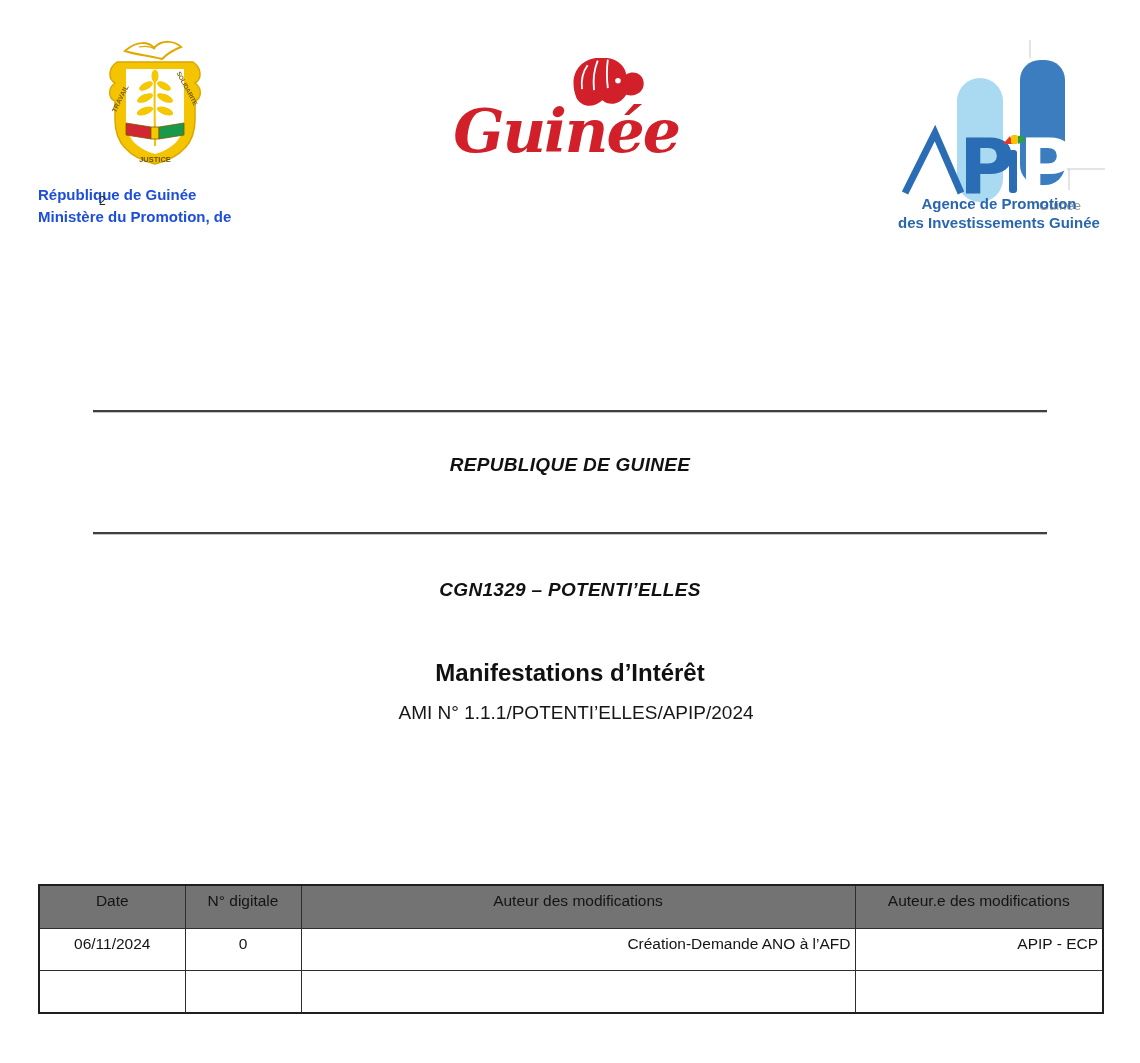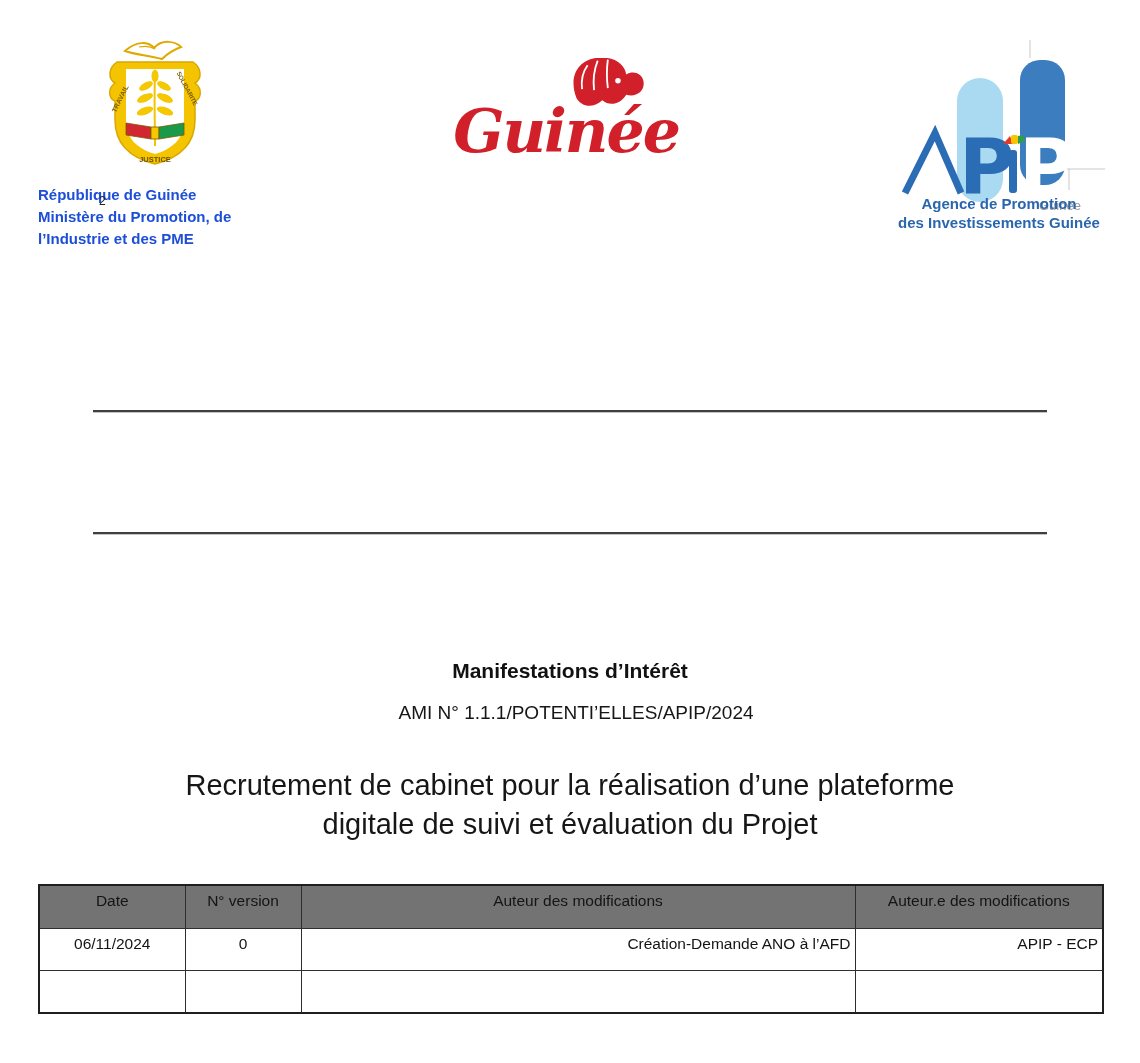--- a/index.html
+++ b/index.html
@@ -20,21 +20,21 @@
 
   
   .rule{position:absolute;left:93px;width:954px;height:2px;background:#3f3f3f;box-shadow:0 1px 0 #c4c4c4;}
   .rule-1{top:410px;}
   .rule-2{top:532px;}
 
   
   .centered{position:absolute;left:0;right:0;text-align:center;}
   .republic-line{top:454px;font-size:19px;font-weight:bold;font-style:italic;letter-spacing:.3px;color:#111;}
   .project-code{top:579px;font-size:19px;font-weight:bold;font-style:italic;letter-spacing:.3px;color:#111;}
-  .subtitle{top:659px;font-size:21px;font-weight:bold;color:#111;text-align:center;}
+  .subtitle{top:659px;font-size:24px;font-weight:bold;color:#111;text-align:center;}
   .reference{top:702px;font-size:19px;color:#161616;margin-left:12px;}
   .main-title{top:766px;font-size:29px;line-height:39px;color:#161616;}
 
   
   table.rev{position:absolute;left:38px;top:884px;width:1064px;border-collapse:collapse;
             table-layout:fixed;font-size:15.5px;color:#141414;}
   table.rev{border:2.5px solid #1f1f1f;}
   table.rev th,table.rev td{border:1.6px solid #2e2e2e;vertical-align:top;padding:6px 4px 0 4px;
             font-weight:normal;overflow:hidden;white-space:nowrap;}
   table.rev thead th{background:#737373;text-align:center;height:36px;}
@@ -76,21 +76,20 @@
 
       <text x="21" y="79" font-size="7" font-weight="bold" fill="#7a5c00" transform="rotate(-64 21 79)">TRAVAIL</text>
       <text x="60" y="128" font-size="7.5" font-weight="bold" fill="#6b5300" text-anchor="middle">JUSTICE</text>
       <text x="99" y="72" font-size="6.2" font-weight="bold" fill="#7a5c00" transform="rotate(62 99 72)" text-anchor="end">SOLIDARITE</text>
     </svg>
   </div>
 
   <div class="left-caption">
     <div>République de Guinée</div>
     <div>Ministère du Promotion, de</div>
-    <div>l’Industrie et des PME</div>
   </div>
   <div class="footnote-mark">2</div>
 
   <div class="guinee-logo">
     <svg width="244" height="110" viewBox="0 0 244 110">
 
       <g transform="translate(112,-2) scale(0.92)">
         <path d="M18,46 C8,20 22,4 40,2 C58,0 70,8 72,20 C81,15 91,20 91,30 C91,40 81,45 72,42 C66,52 54,55 46,48 C36,57 24,56 18,46 Z" fill="#d1202a"></path>
         <path d="M30,10 q-8,11 -6,26" stroke="#ffffff" stroke-width="2" fill="none"></path>
         <path d="M41,5 q-6,15 -4,32" stroke="#ffffff" stroke-width="2" fill="none"></path>
@@ -128,44 +127,42 @@
       <text x="146" y="170" font-family="Liberation Sans, sans-serif" font-size="13" fill="#9a9a9a">Guinée</text>
     </svg>
   </div>
   <div class="apip-caption">
     <div>Agence de Promotion</div>
     <div>des Investissements Guinée</div>
   </div>
 
   <div class="rule rule-1"></div>
 
+  <div class="centered republic-line">REPUBLIQUE DE GUINEE</div>
 
   <div class="rule rule-2"></div>
 
+  <div class="centered project-code">CGN1329 – POTENTI’ELLES</div>
 
   <div class="centered subtitle">Manifestations d’Intérêt</div>
 
   <div class="centered reference">AMI N° 1.1.1/POTENTI’ELLES/APIP/2024</div>
 
-  <div class="centered main-title">
-    <div>Recrutement de cabinet pour la réalisation d’une plateforme</div>
-    <div>digitale de suivi et évaluation du Projet</div>
-  </div>
 
   <table class="rev">
     <colgroup>
       <col style="width:146px">
         <col style="width:116px">
         <col style="width:554px">
         <col style="width:248px">
     </colgroup>
     <thead>
       <tr>
         <th>Date</th>
-        <th>N° version</th>
+        <th>N° digitale</th>
         <th>Auteur des modifications</th>
         <th>Auteur.e des modifications</th>
       </tr>
     </thead>
     <tbody>
       <tr>
         <td class="c">06/11/2024</td>
         <td class="c">0</td>
         <td class="l">Création-Demande ANO à l’AFD</td>
         <td class="l">APIP - ECP</td>

